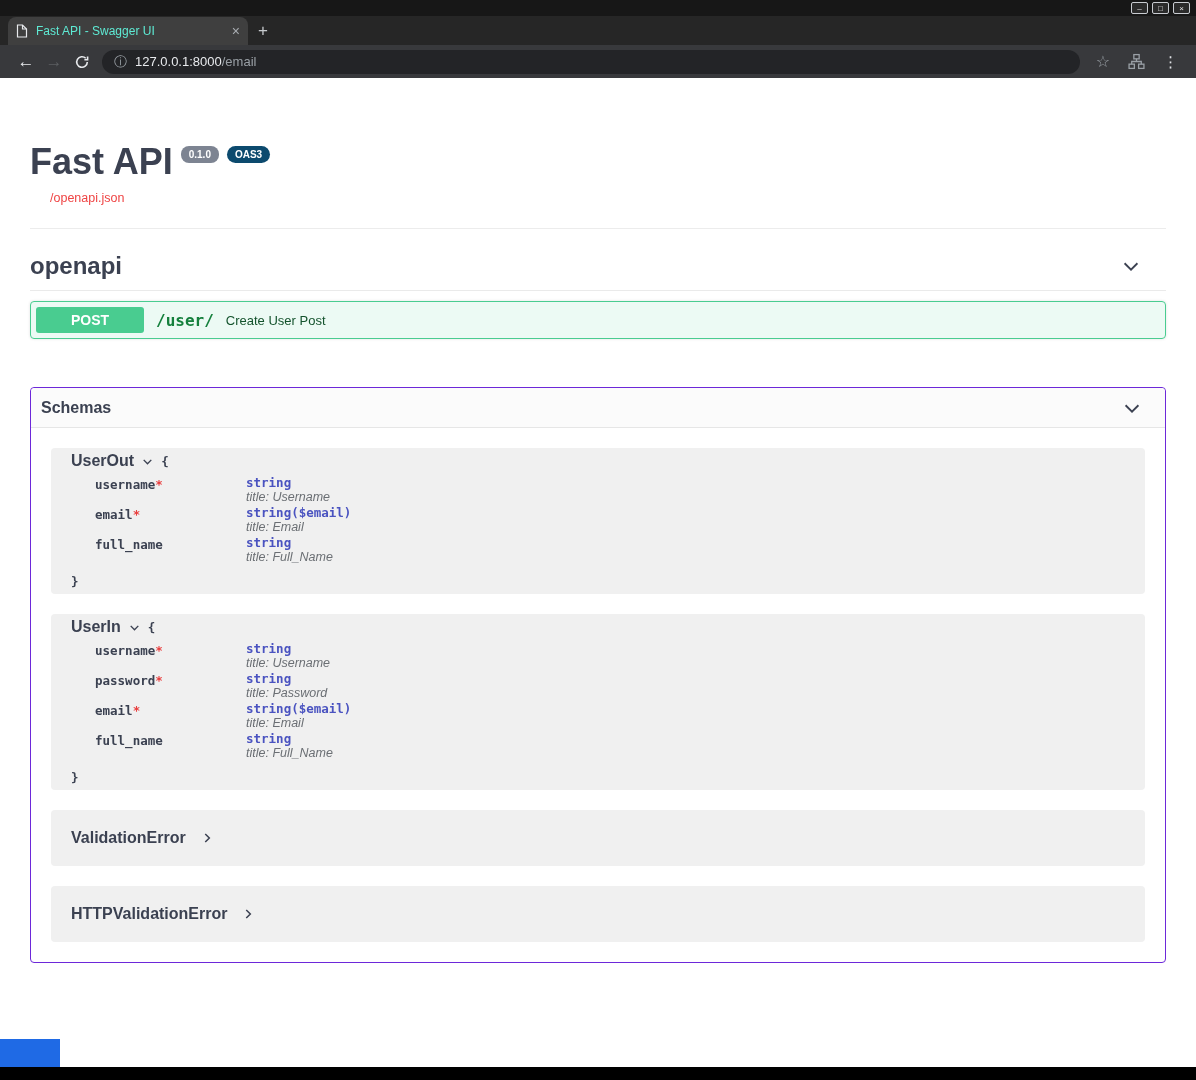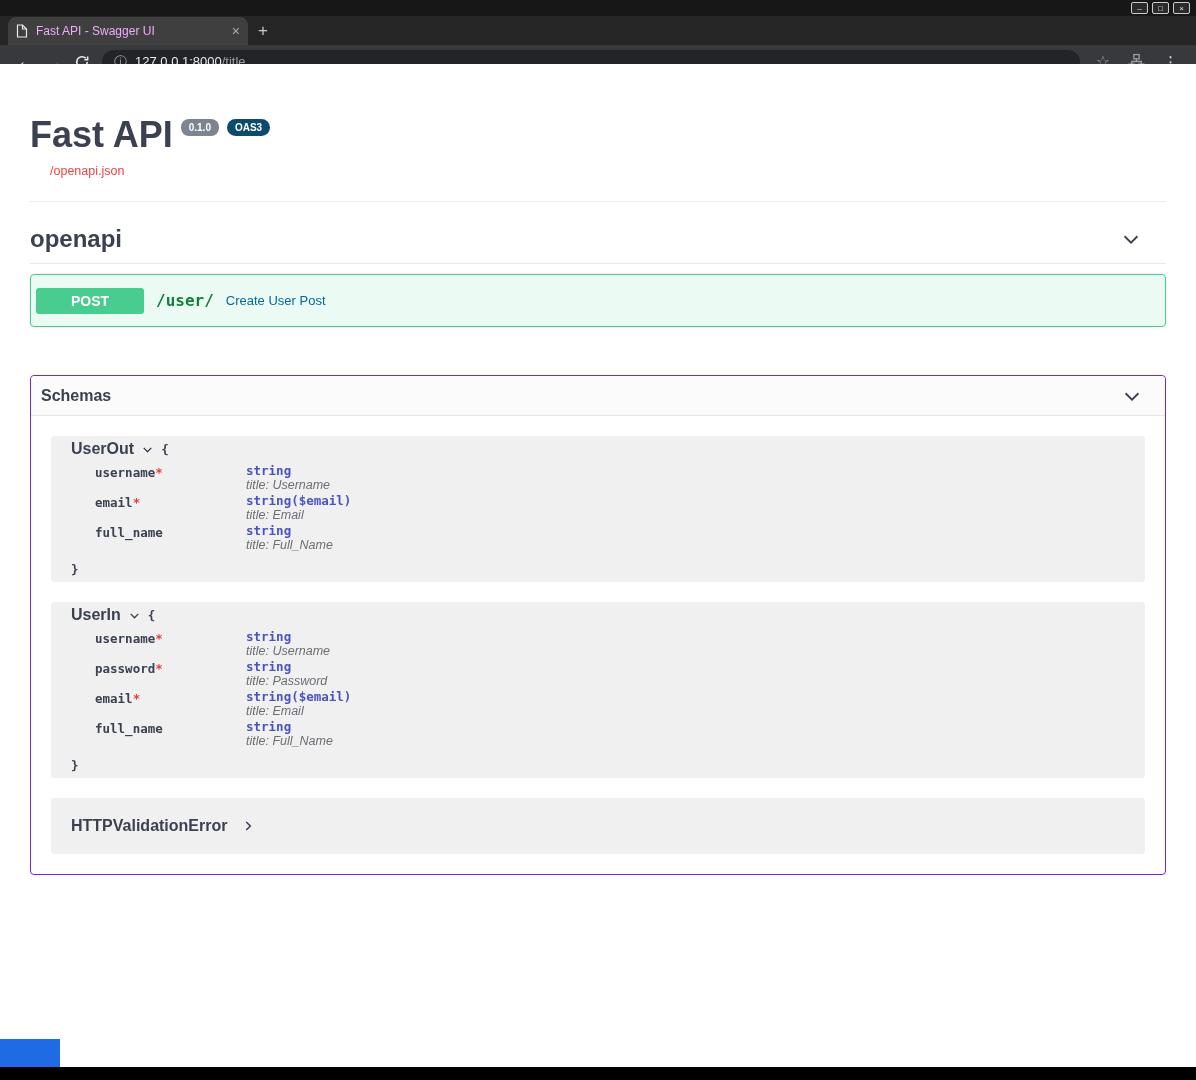--- a/index.html
+++ b/index.html
@@ -11,59 +11,59 @@
   
   .titlebar { height:16px; background:#171717; display:flex; justify-content:flex-end; align-items:center; padding-right:6px; }
   .win-btn { width:17px; height:12px; border:1px solid #c9ccd1; background:#2b2b2b; color:#e8e8e8;
              font-size:8px; line-height:9px; display:flex; align-items:center; justify-content:center;
              margin-left:4px; border-radius:2px; cursor:default; }
 
   .tabstrip { height:29px; background:#262626; display:flex; align-items:flex-end; padding-left:8px; }
   .tab { width:240px; height:28px; background:#3f3f3f; border-radius:8px 8px 0 0;
          display:flex; align-items:center; padding:0 8px; gap:8px; }
   .favicon { flex:0 0 auto; display:flex; }
-  .tab-title { color:#f0abfc; font-size:12px; flex:1; white-space:nowrap; overflow:hidden; }
+  .tab-title { color:#5eead4; font-size:12px; flex:1; white-space:nowrap; overflow:hidden; }
   .tab-close { color:#a9adb2; font-size:14px; line-height:14px; }
   .new-tab { color:#c7cacd; font-size:17px; margin:0 0 4px 10px; }
 
   .toolbar { height:33px; background:#38393c; display:flex; align-items:center; padding:0 12px; }
   .nav-icon { color:#e8eaed; font-size:17px; width:28px; text-align:center; line-height:33px; }
   .nav-icon.disabled { color:#5c5f62; }
   .reload-icon { width:28px; display:flex; justify-content:center; }
   .omnibox { flex:1; height:24px; background:#232427; border-radius:12px; margin:0 10px 0 6px;
              display:flex; align-items:center; padding:0 12px; gap:8px; }
   .info-glyph { color:#9aa0a6; font-size:13px; }
   .url { font-size:13px; white-space:nowrap; }
   .url-host { color:#e8eaed; }
   .url-path { color:#9aa0a6; }
   .tool-right { display:flex; align-items:center; gap:18px; padding:0 6px; }
   .star-glyph { color:#9aa0a6; font-size:16px; }
   .kebab-glyph { color:#dfe1e5; font-size:15px; }
 
   
-  .page { position:absolute; top:64px; left:0; width:1196px; height:989px; background:#fff; overflow:hidden; }
+  .page { position:absolute; top:91px; left:0; width:1196px; height:989px; background:#fff; overflow:hidden; }
   .wrapper { padding:0 30px; }
 
   .info-section { padding-top:50px; padding-bottom:22px; border-bottom:1px solid #ececec; }
   .api-title { font-size:36px; font-weight:700; color:#3b4151; display:flex; align-items:flex-start; gap:8px; }
   .badge { font-size:10px; font-weight:700; color:#fff; padding:3px 8px; margin-top:5px; display:inline-block;text-align:right; }
   .badge-version { background:#7d8492; border-radius:8px; }
   .badge-oas { background:#0c4a6e; border-radius:20px; }
   .spec-link { display:inline-block; margin-top:8px; font-size:12.5px; color:#ef4444; text-decoration:none; cursor:pointer;margin-left:20px; }
 
   .tag-header { margin-top:12px; height:50px; display:flex; align-items:center; justify-content:space-between;
                 border-bottom:1px solid #eaeaea; padding-right:24px; cursor:pointer; }
   .tag-label { font-size:24px; font-weight:600; color:#3b4151; }
 
-  .opblock { margin-top:10px; height:53px; border:1px solid #49cc90; background:rgba(73,204,144,.1);
+  .opblock { margin-top:10px; height:38px; border:1px solid #49cc90; background:rgba(73,204,144,.1);
              border-radius:4px; box-shadow:0 0 3px rgba(0,0,0,.12); display:flex; align-items:center; padding:0 5px; cursor:pointer; }
   .method-badge { width:108px; height:26px; background:#49cc90; border-radius:3px; color:#fff;
                   font-weight:700; font-size:14px; display:flex; align-items:center; justify-content:center; }
   .op-path { margin-left:12px; font-family:"DejaVu Sans Mono", monospace; font-weight:700; font-size:16px; color:#15803d; }
-  .op-summary { margin-left:12px; font-size:13px; color:#0369a1;text-align:right; }
+  .op-summary { margin-left:12px; font-size:13px; color:#14532d;text-align:right; }
 
   
   .models { margin-top:48px; margin-bottom:30px; border:1px solid #6d28d9; border-radius:4px; background:#fff; }
   .models-header { height:40px; display:flex; align-items:center; justify-content:space-between;
                    padding:0 22px 0 10px; border-bottom:1px solid #e6e6e6; background:#fbfbfb; cursor:pointer; border-radius:4px 4px 0 0; }
   .models-label { font-size:16px; font-weight:700; color:#3b4151; }
 
   .model-card { margin:20px; background:#f0f0f0; border-radius:4px; padding:4px 20px; }
   .model-title-row { display:flex; align-items:center; gap:7px; cursor:pointer; }
   .model-name { font-size:16px; font-weight:700; color:#3b4151; }
@@ -114,21 +114,21 @@
     <div class="nav-icon">←</div>
     <div class="nav-icon disabled">→</div>
     <div class="reload-icon">
       <svg width="16" height="16" viewBox="0 0 16 16" fill="none" stroke="#e8eaed" stroke-width="1.6">
         <path d="M13.3 8a5.3 5.3 0 1 1-1.55-3.75"></path>
         <path d="M13.6 2.6v3.2h-3.2"></path>
       </svg>
     </div>
     <div class="omnibox">
       <span class="info-glyph">ⓘ</span>
-      <span class="url"><span class="url-host">127.0.0.1:8000</span><span class="url-path">/title</span></span>
+      <span class="url"><span class="url-host">127.0.0.1:8000</span><span class="url-path">/email</span></span>
     </div>
     <div class="tool-right">
       <span class="star-glyph">☆</span>
       <span style="display:flex;">
         <svg width="17" height="17" viewBox="0 0 16 16" fill="none" stroke="#9aa0a6" stroke-width="1.2">
           <rect x="5.5" y="1.5" width="5" height="4"></rect>
           <rect x="1" y="10.5" width="5" height="4"></rect>
           <rect x="10" y="10.5" width="5" height="4"></rect>
           <path d="M8 5.5V8M3.5 10.5V8h9v2.5"></path>
         </svg>
@@ -238,20 +238,26 @@
               <div class="prop-name"><span>full_name</span><span class="star"></span></div>
               <div class="prop-detail">
                 <div class="prop-type">string</div>
                 <div class="prop-title">title: Full_Name</div>
               </div>
             </div>
           </div>
           <span class="brace brace-close">}</span>
         </div>
 
+        <div class="model-card collapsed">
+          <span class="model-name">ValidationError</span>
+          <svg class="chev" width="14" height="14" viewBox="0 0 24 24" fill="none" stroke="#3b4151" stroke-width="2.6">
+              <path d="M9 5l7 7-7 7"></path>
+            </svg>
+        </div>
 
         <div class="model-card collapsed">
           <span class="model-name">HTTPValidationError</span>
           <svg class="chev" width="14" height="14" viewBox="0 0 24 24" fill="none" stroke="#3b4151" stroke-width="2.6">
               <path d="M9 5l7 7-7 7"></path>
             </svg>
         </div>
 
       </div>
     </div>

